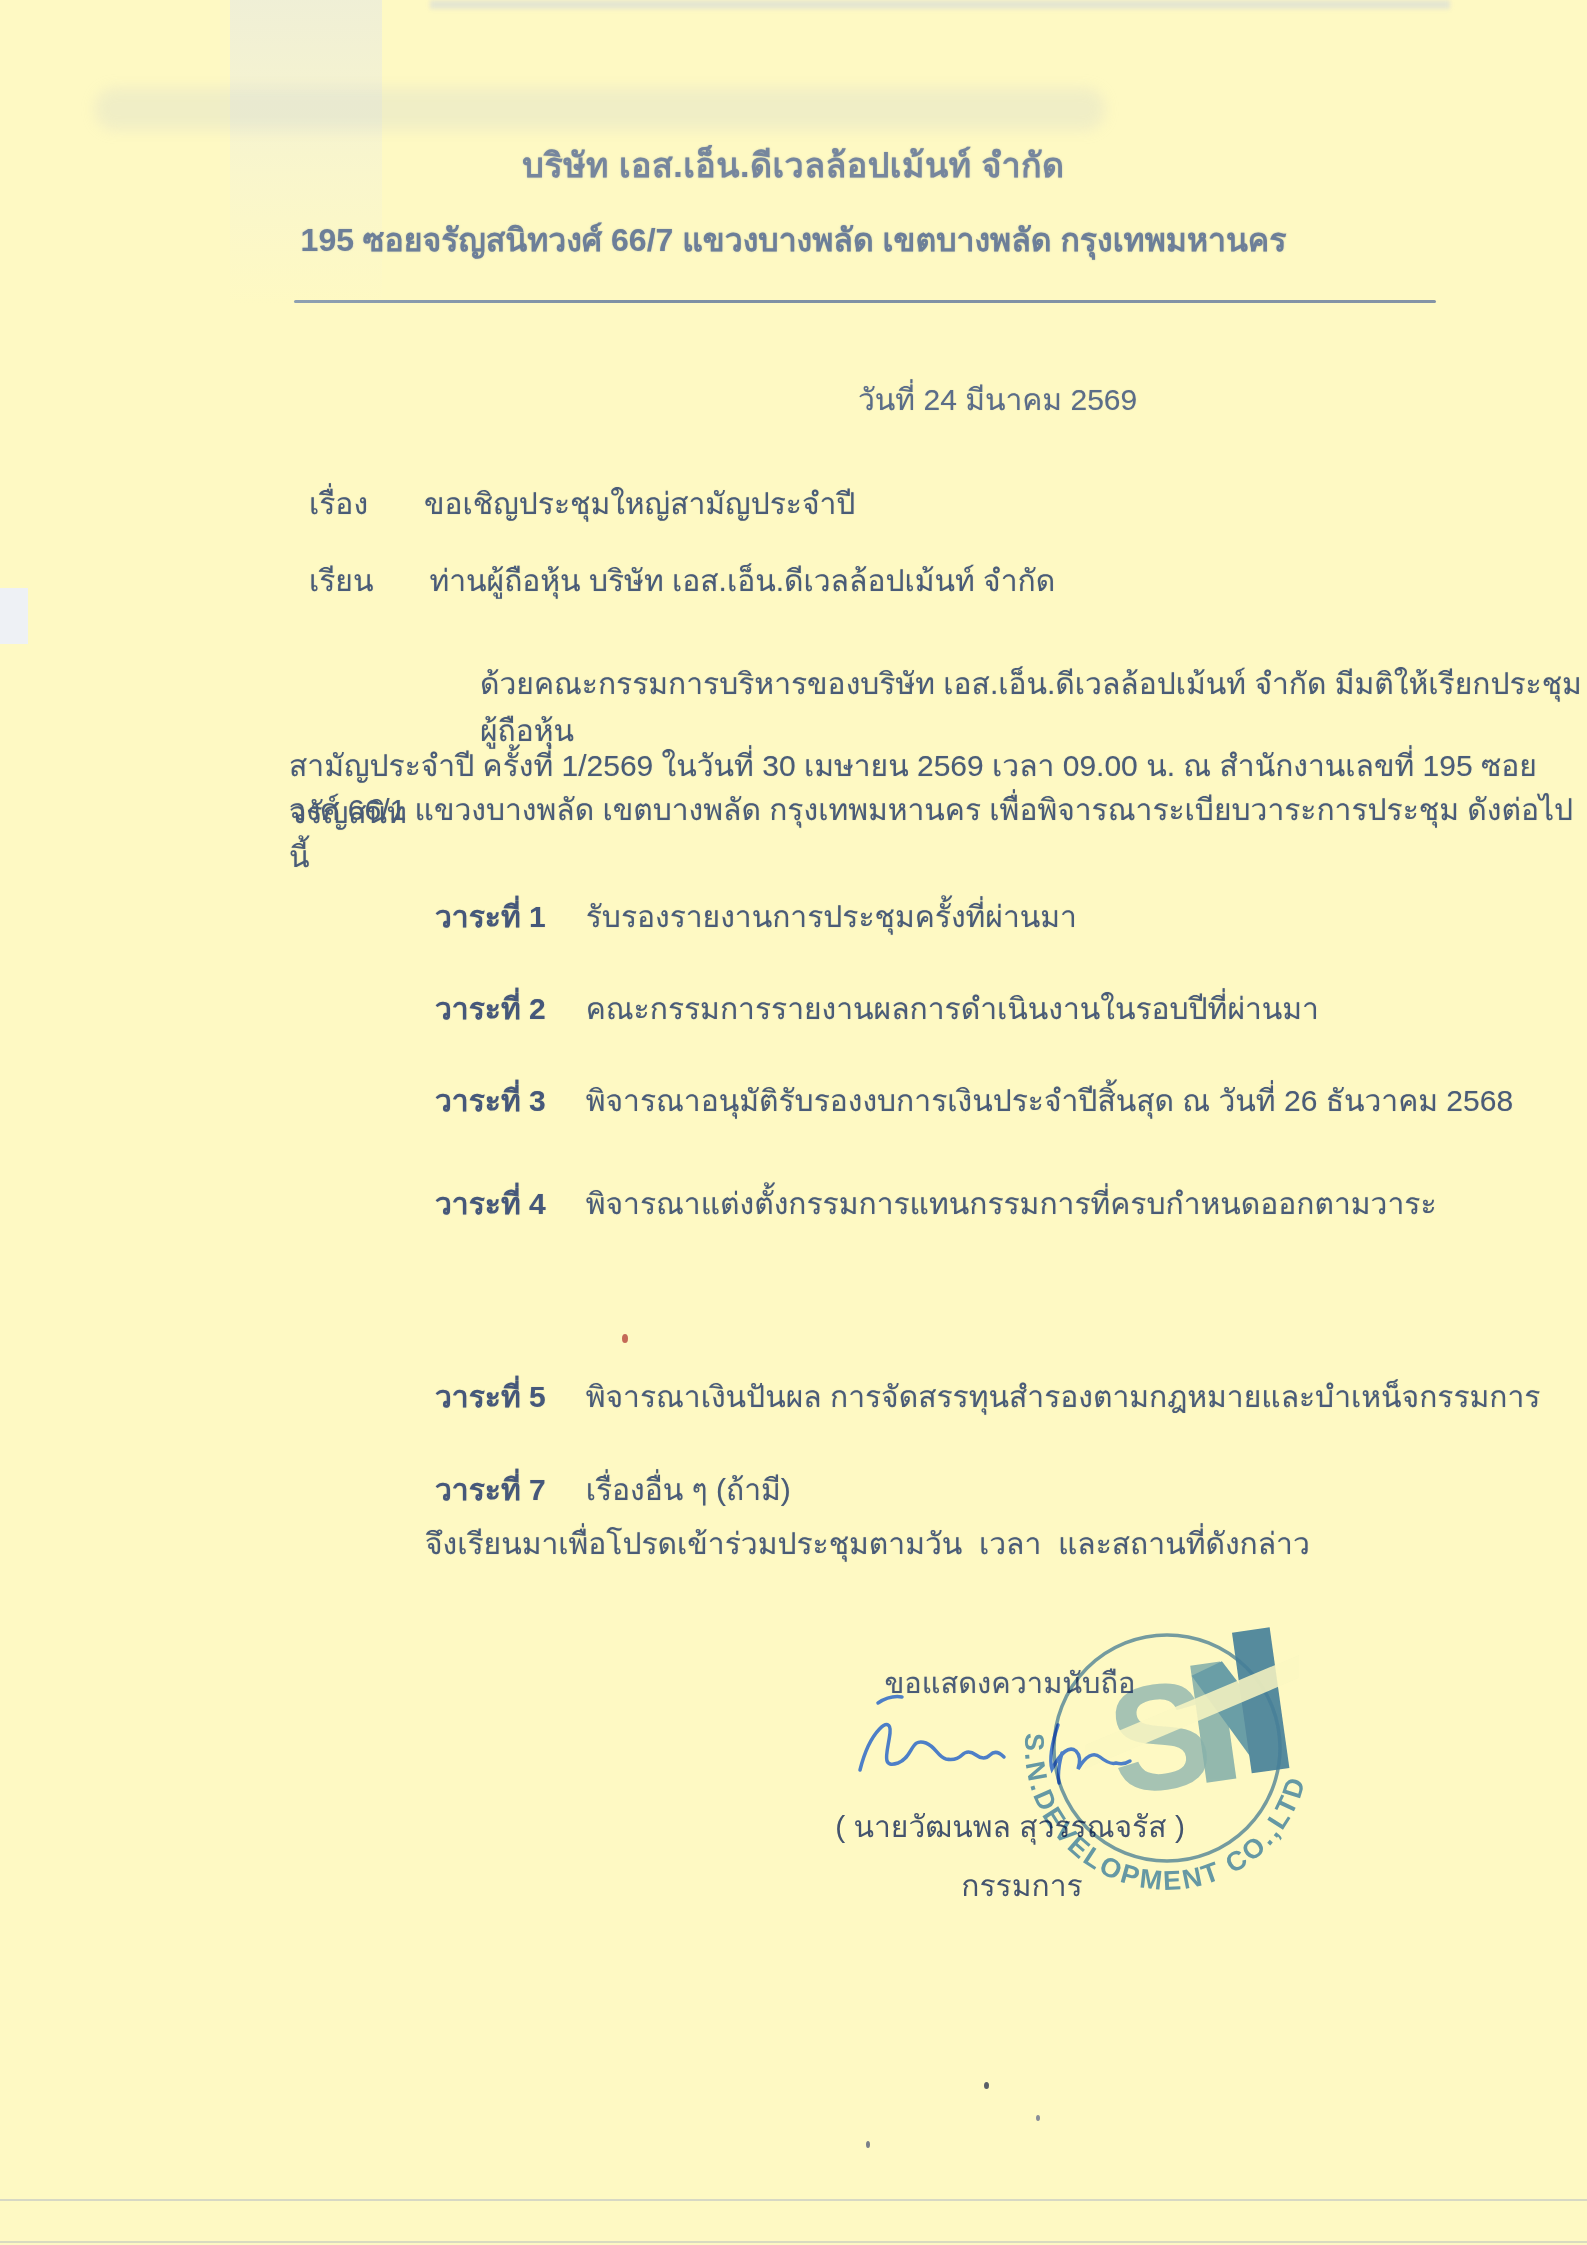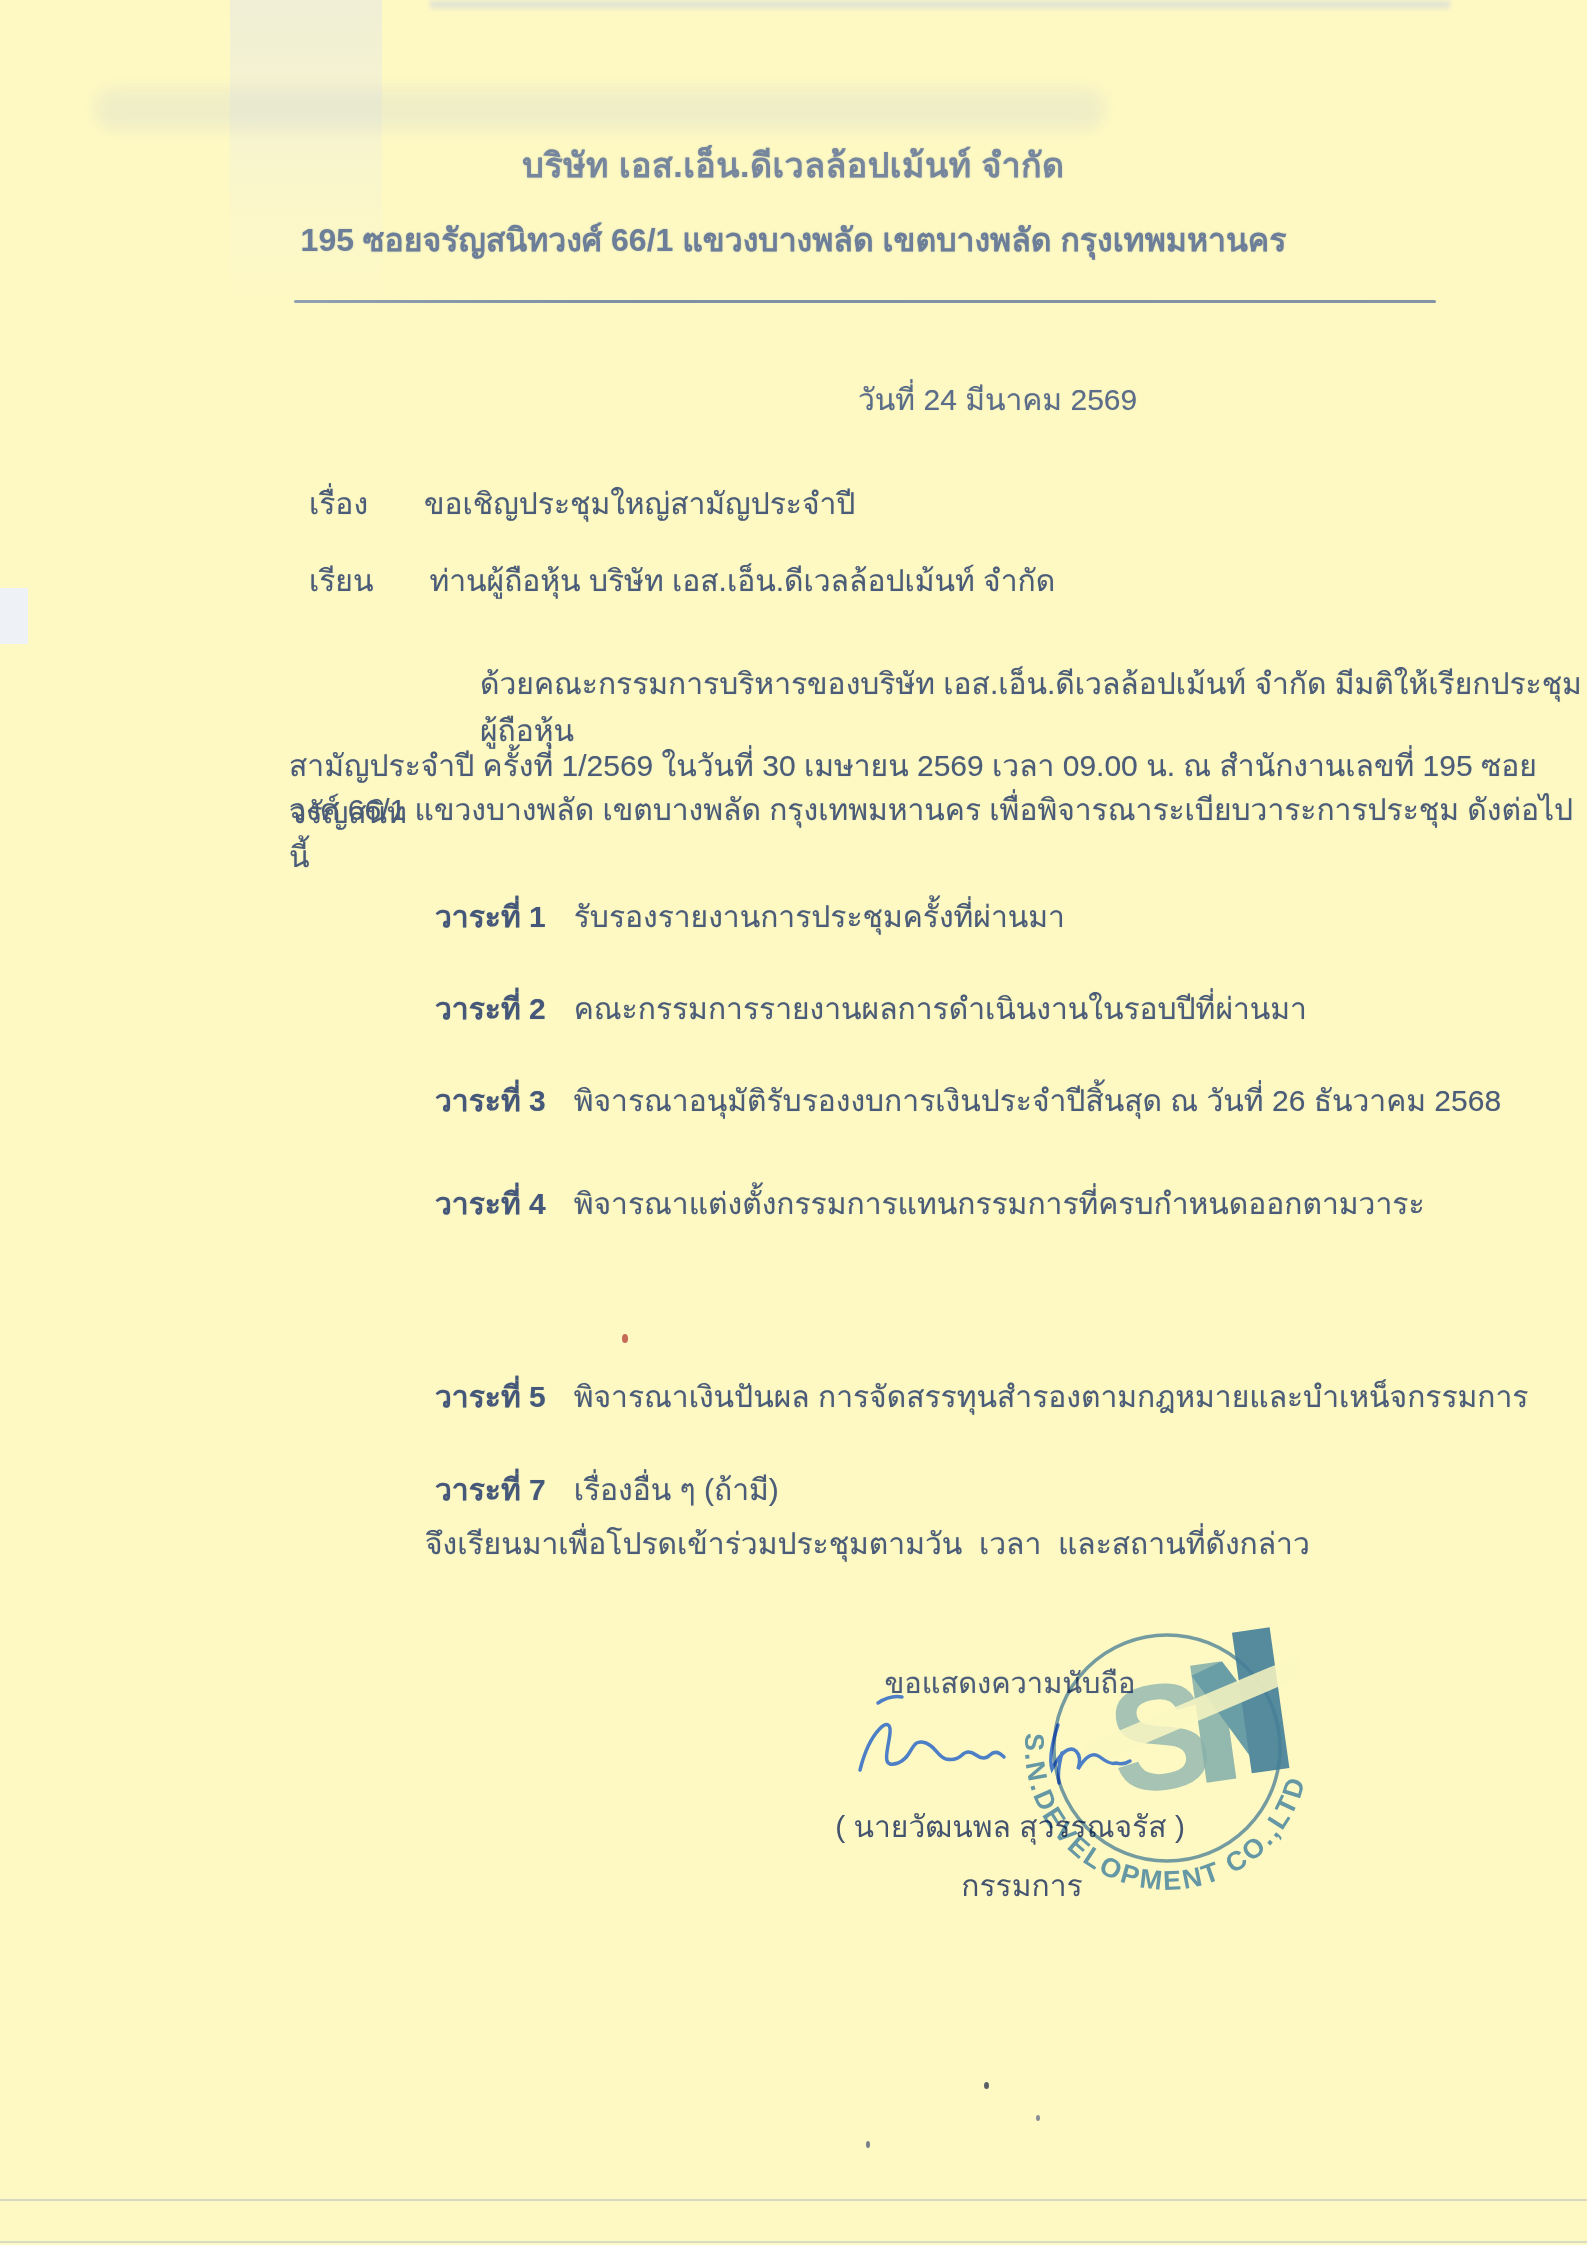--- a/index.html
+++ b/index.html
@@ -32,21 +32,21 @@
   .txt{font-size:30px;color:#4a5c77;text-shadow:0 0 1px rgba(74,92,119,.35);white-space:pre-wrap;}
   .date-line{left:858px;top:376px;color:#5b6d88;}
   .field-row{display:flex;gap:56px;left:309px;}
   .subject-row{top:480px;}
   .to-row{top:557px;}
   .field-label{color:#4a5c77;}
   .body-line{color:#4a5c77;}
   .body-line.l1{left:460px;top:660px;margin-left:20px;}
   .body-line.l2{left:289px;top:742px;}
   .body-line.l3{left:289px;top:786px;}
-  .agenda-row{left:435px;display:flex;gap:28px;}
+  .agenda-row{left:435px;display:flex;gap:40px;}
   .agenda-label{font-weight:bold;min-width:98px;color:#46587a;}
   .closing-line{left:425px;top:1520px;}
   
   .sign-col{left:790px;top:1660px;width:440px;text-align:center;}
   .salutation{font-size:29px;color:#4a5c77;text-shadow:0 0 1px rgba(74,92,119,.35);}
   .signer-name{position:absolute;left:0;top:143px;width:440px;font-size:30px;color:#44546e;}
   .signer-title{position:absolute;left:12px;top:202px;width:440px;font-size:30px;color:#44546e;}
   .signature-svg{left:850px;top:1685px;}
   .stamp-svg{left:985px;top:1545px;mix-blend-mode:multiply;opacity:.93;}
   
@@ -76,21 +76,21 @@
   <div class="abs artifact band-left"></div>
   <div class="abs artifact hairline1"></div>
   <div class="abs artifact hairline2"></div>
   <div class="abs artifact speck red"></div>
   <div class="abs artifact speck s1"></div>
   <div class="abs artifact speck s2"></div>
   <div class="abs artifact speck s3"></div>
 
   <div class="abs doc-header">
     <div class="company-name">บริษัท เอส.เอ็น.ดีเวลล้อปเม้นท์ จำกัด</div>
-    <div class="company-address">195 ซอยจรัญสนิทวงศ์ 66/1 แขวงบางพลัด เขตบางพลัด กรุงเทพมหานคร</div>
+    <div class="company-address">195 ซอยจรัญสนิทวงศ์ 66/7 แขวงบางพลัด เขตบางพลัด กรุงเทพมหานคร</div>
   </div>
   <div class="abs header-rule"></div>
 
   <div class="abs txt date-line">วันที่ 24 มีนาคม 2569</div>
 
   <div class="abs txt field-row subject-row">
     <span class="field-label">เรื่อง</span>
     <span>ขอเชิญประชุมใหญ่สามัญประจำปี</span>
   </div>
   <div class="abs txt field-row to-row">

